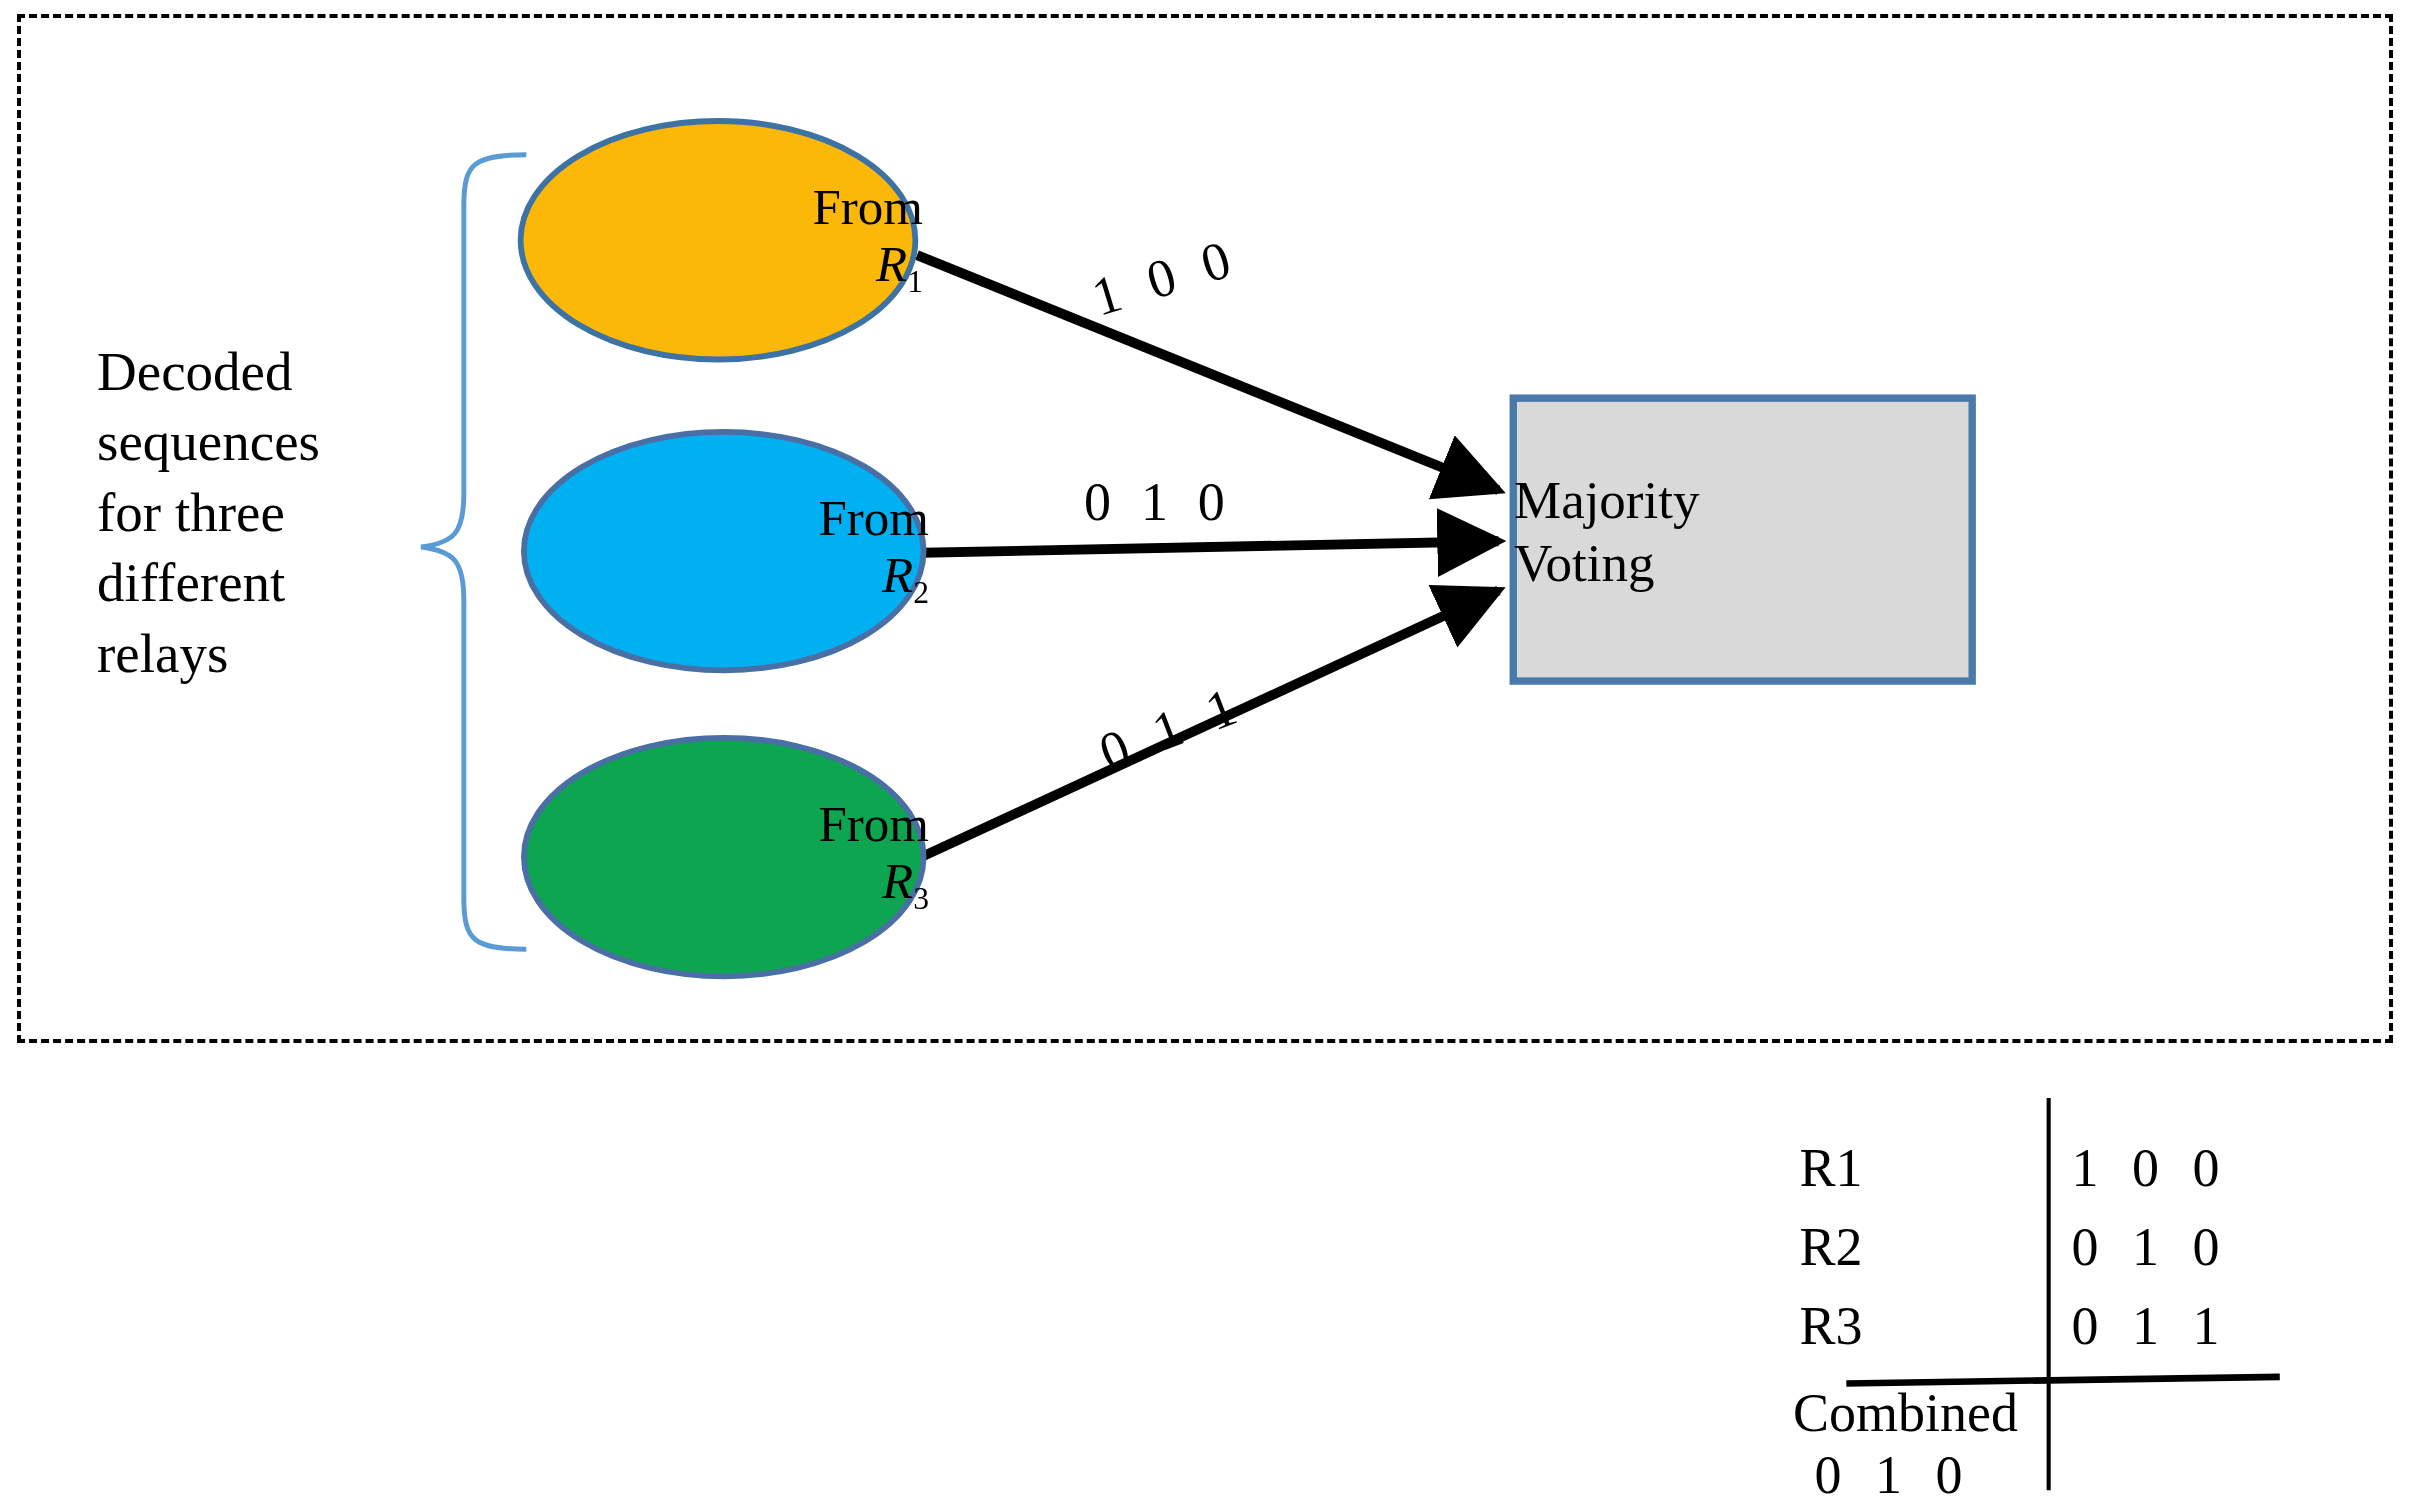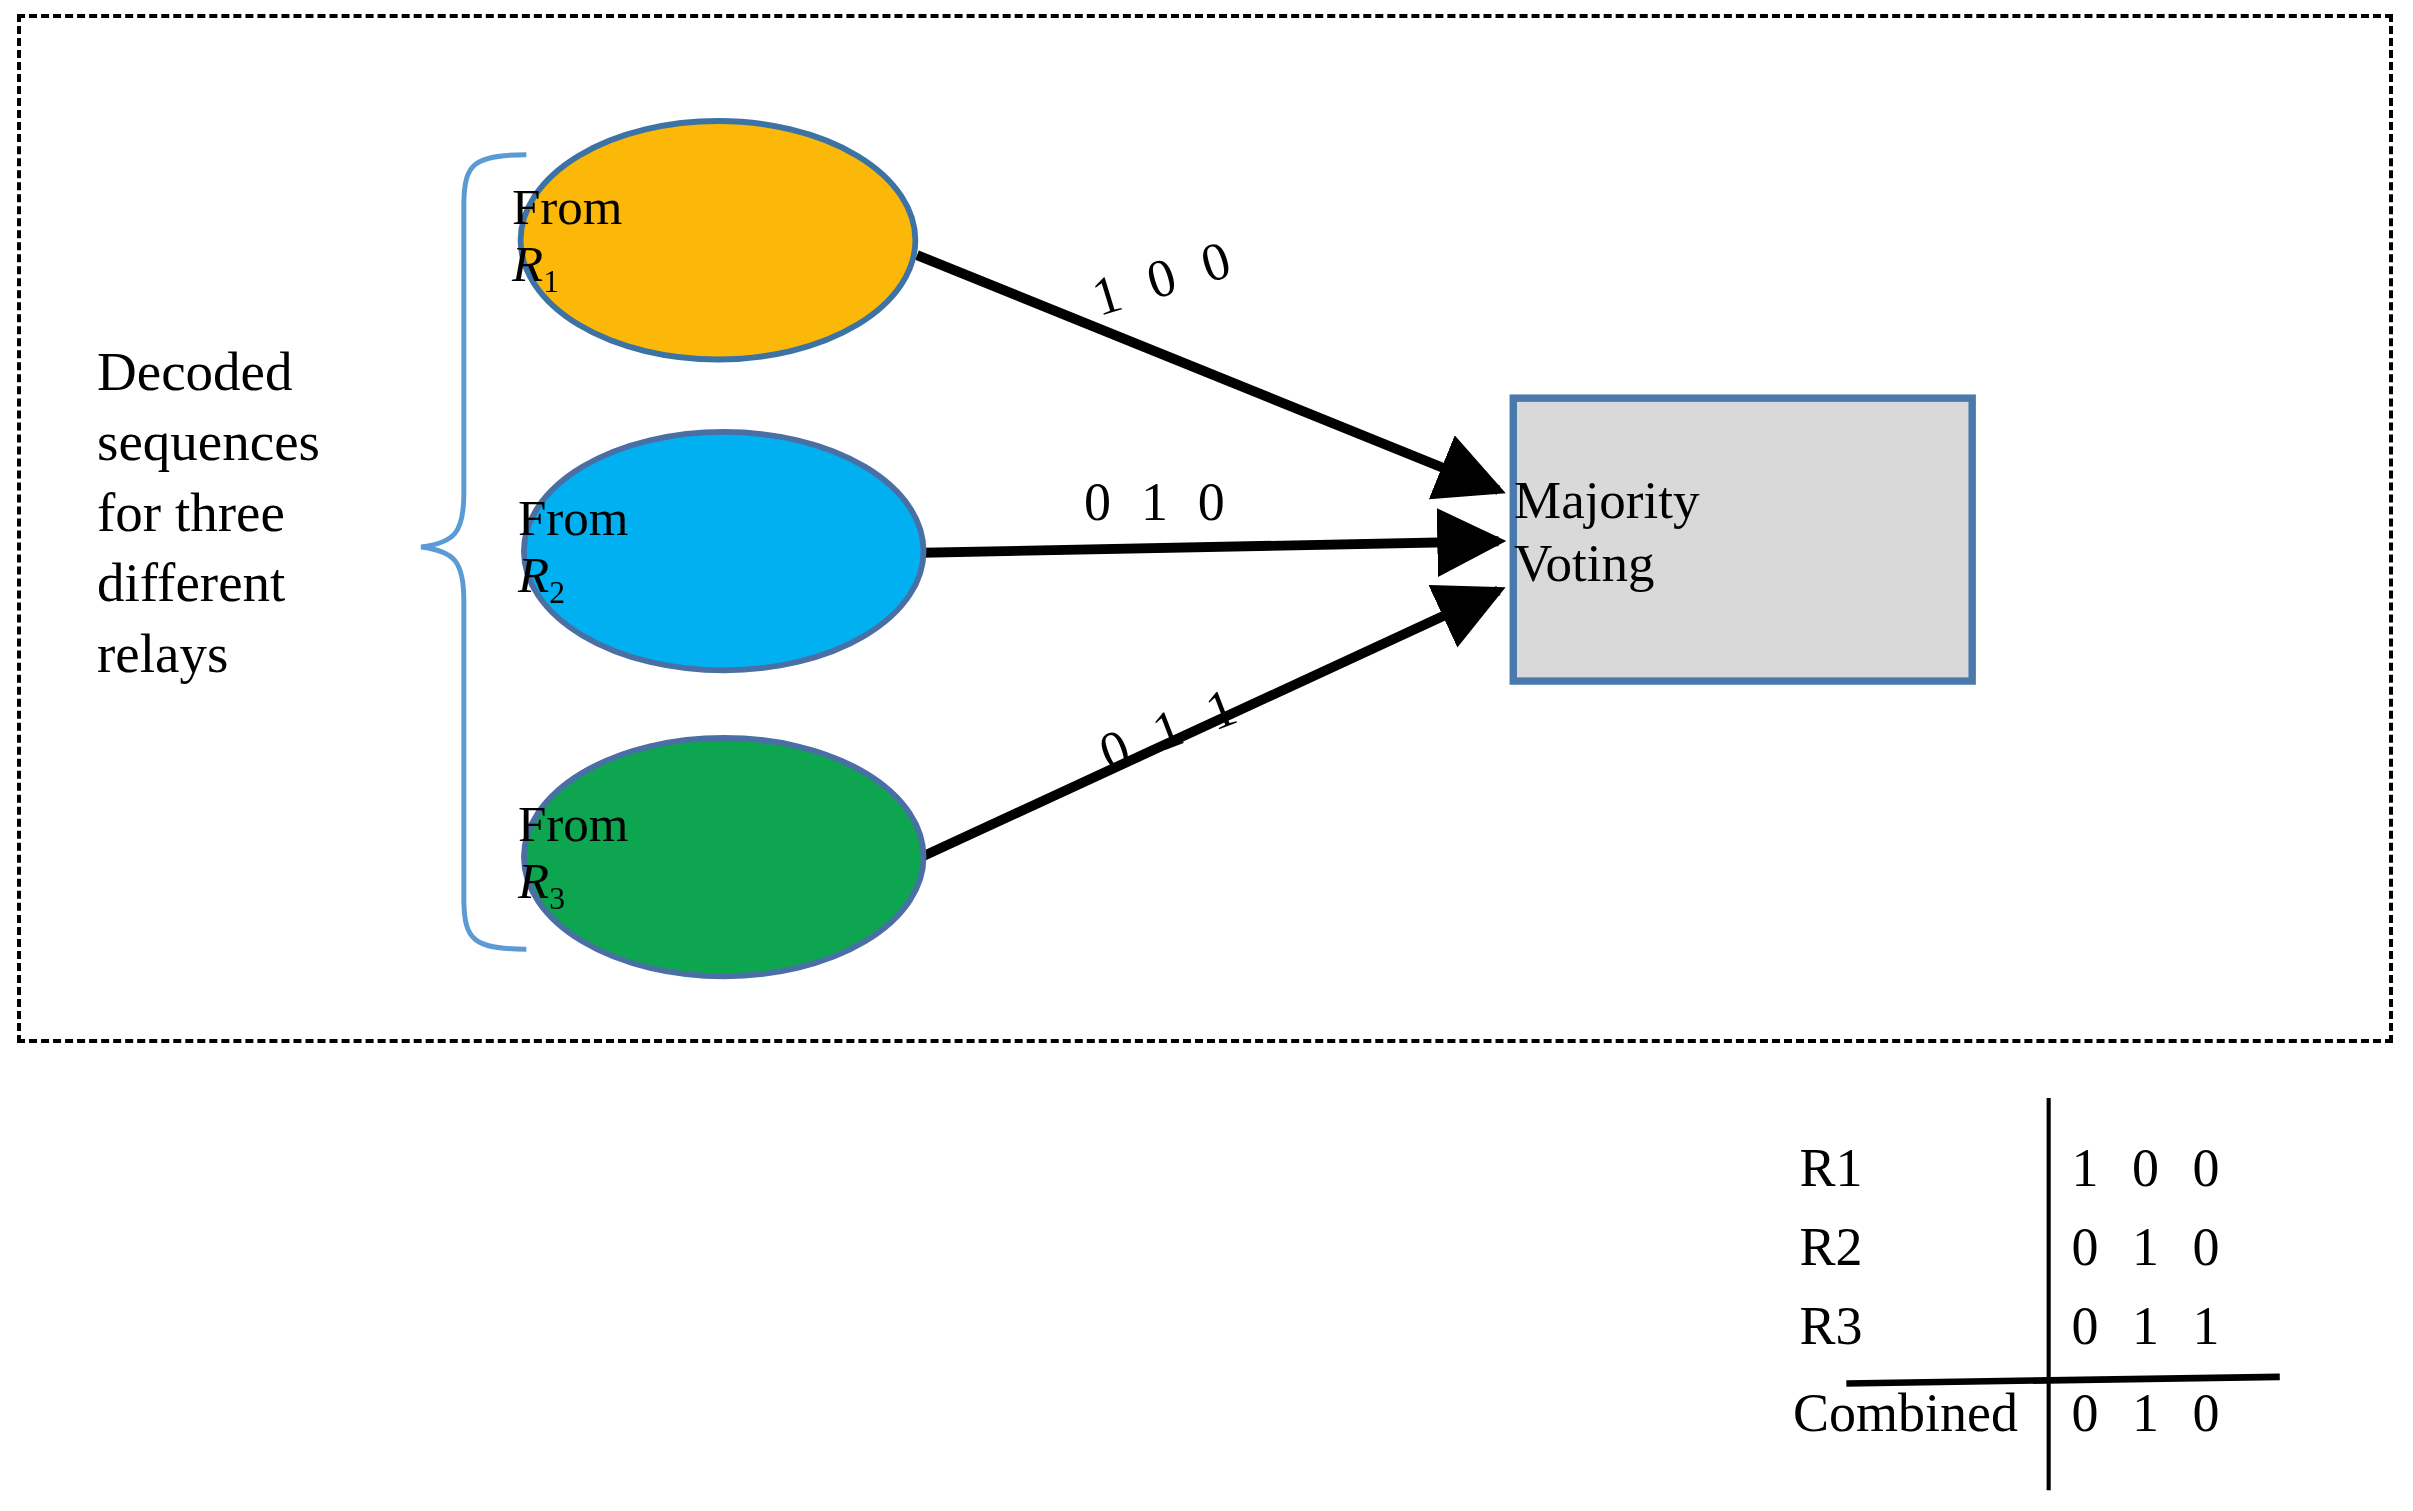--- a/index.html
+++ b/index.html
@@ -43,21 +43,21 @@
   #caption-text {
     left: 97px;
     top: 304px;
     width: 329px;
     font-size: 55px;
     line-height: 1.28;
     margin-top: 33px;
   }
   .node-label {
     position: absolute;
-    text-align: left;
+    text-align: right;
     font-size: 51px;
     color: #000;
     line-height: 1.12;
     width: 411px;
   }
   .node-label .sub {
     font-size: 0.62em;
     vertical-align: sub;
   }
   .node-label .ital {
@@ -116,20 +116,21 @@
     box-sizing: border-box;
   }
   #summary-table .tvals {
     width: 247px;
     padding-left: 21.4px;
     box-sizing: border-box;
     letter-spacing: 10px;
   }
   #summary-table .combined-row {
     margin-top: 8.2px;
+    flex-direction: column;
   }
   #summary-table .combined-row .tlabel {
     padding-left: 0;
   }
 </style>
 </head>
 <body>
 
 <div id="stage">
 

